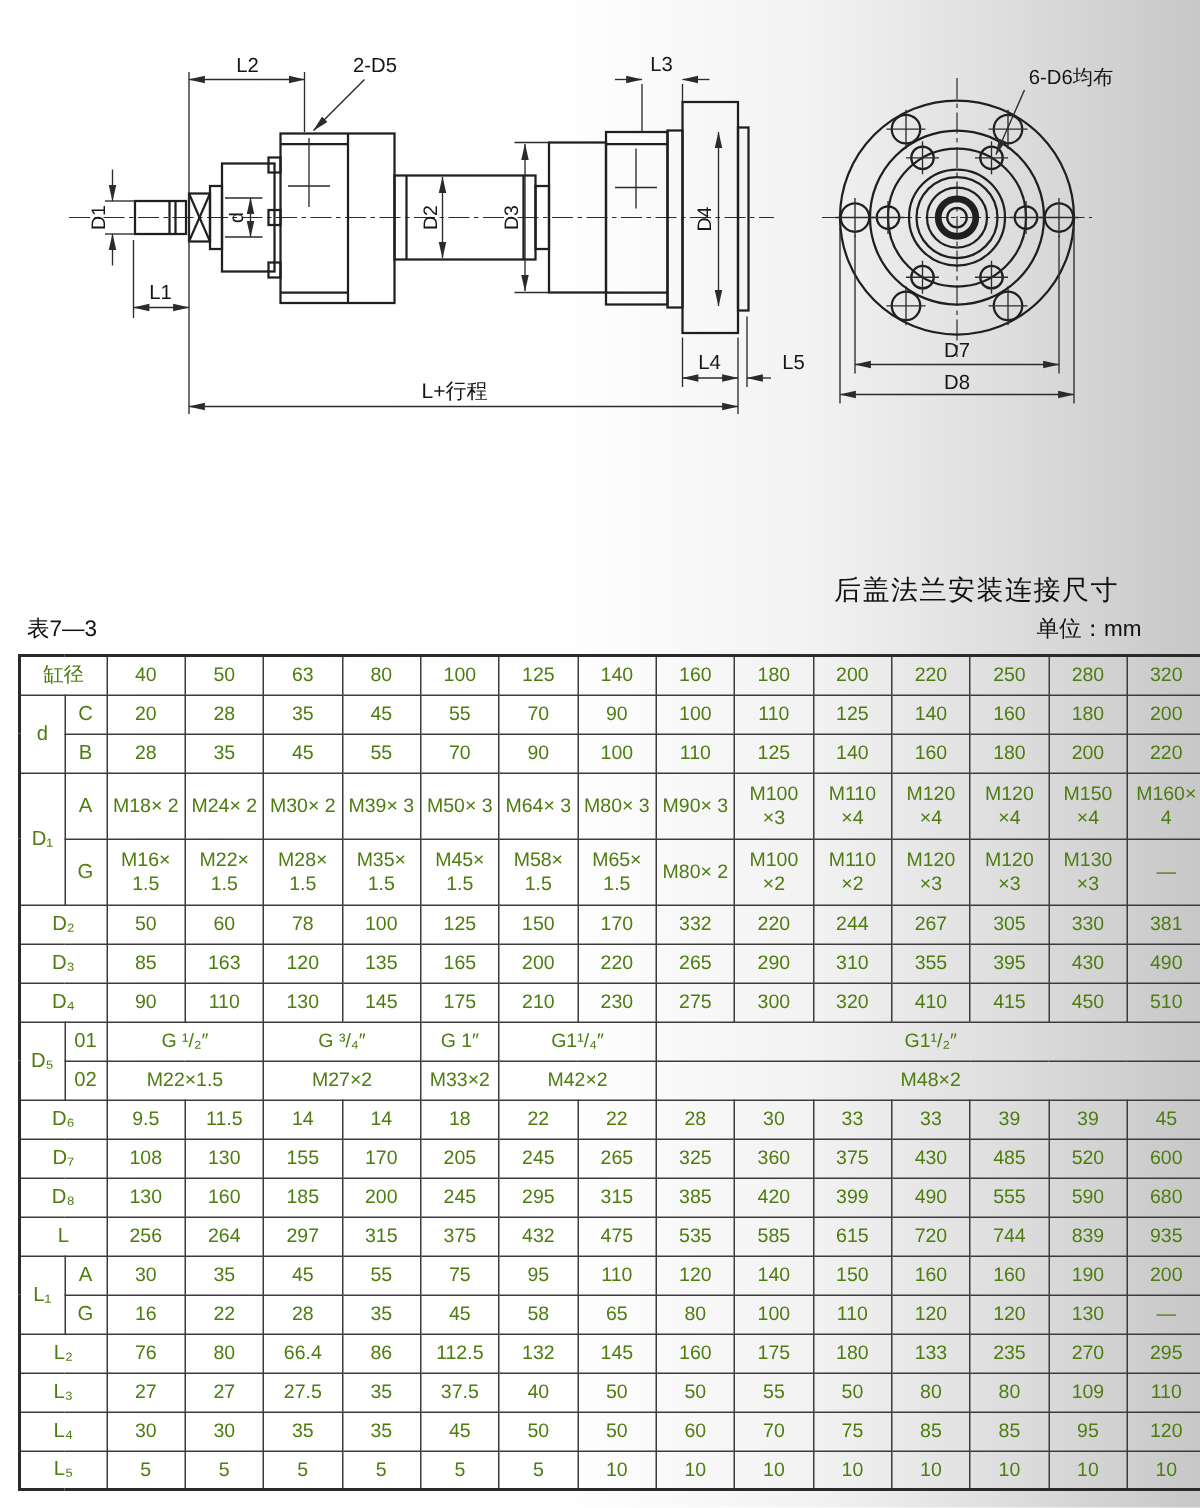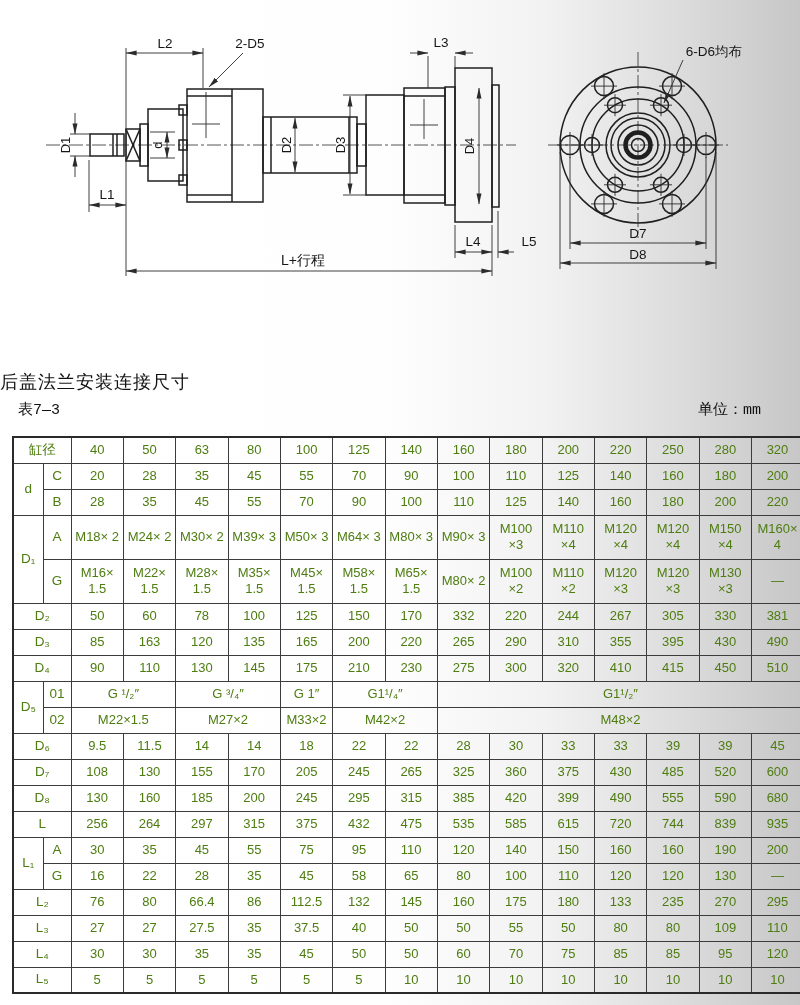--- a/index.html
+++ b/index.html
@@ -2,24 +2,24 @@
 <html><head>
 <meta charset="utf-8">
 <style>
   html,body{margin:0;padding:0;}
   body{
     width:800px;height:1005px;overflow:hidden;position:relative;
     background:linear-gradient(to right,#ffffff 0%,#fefefe 48%,#f2f2f2 68%,#dcdcdc 85%,#c7c7c7 100%);
     font-family:"Liberation Sans","DejaVu Sans",sans-serif;color:#151515;
   }
   #drawing{position:absolute;left:0;top:0;}
-  #title{position:absolute;left:0;top:370px;width:746px;text-align:left;
+  #title{position:absolute;left:0;top:381px;width:746px;text-align:right;
          font-size:18px;letter-spacing:1px;color:#111;}
-  #metaRow{position:absolute;left:18px;right:39px;top:400px;display:flex;
-           justify-content:space-between;font-size:15px;color:#111;font-family:Liberation Mono, monospace;}
+  #metaRow{position:absolute;left:18px;right:39px;top:410px;display:flex;
+           justify-content:space-between;font-size:15px;color:#111;}
   #specTable{position:absolute;left:12px;top:436px;width:793px;
              border-collapse:collapse;table-layout:fixed;
              font-size:13px;color:#4d7c0f;}
   #specTable td{border:1px solid #3c3c3c;text-align:center;vertical-align:middle;
                 padding:0 1px;line-height:1.25;background:transparent;overflow:hidden;}
   #specTable{border:2px solid #2a2a2a;}
   #specTable tr{height:26px;}
   #specTable tr.tall{height:44px;}
   .lab{font-size:13.5px;}
   svg text{fill:#161616;}

